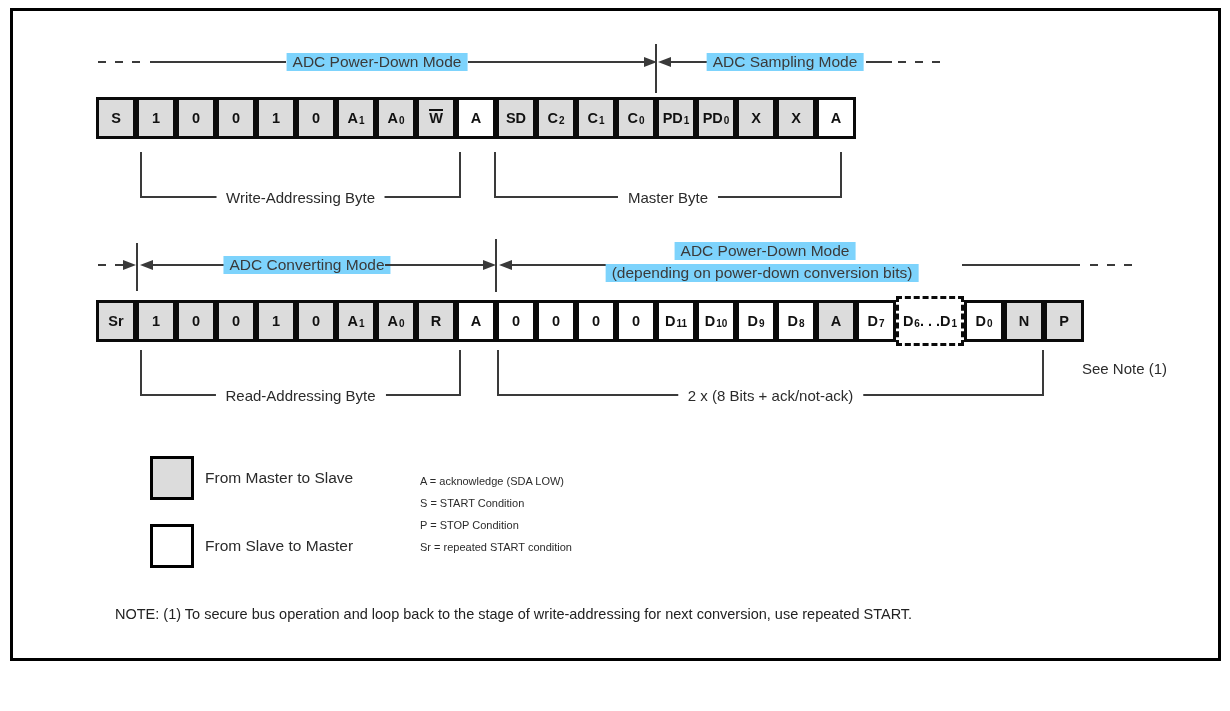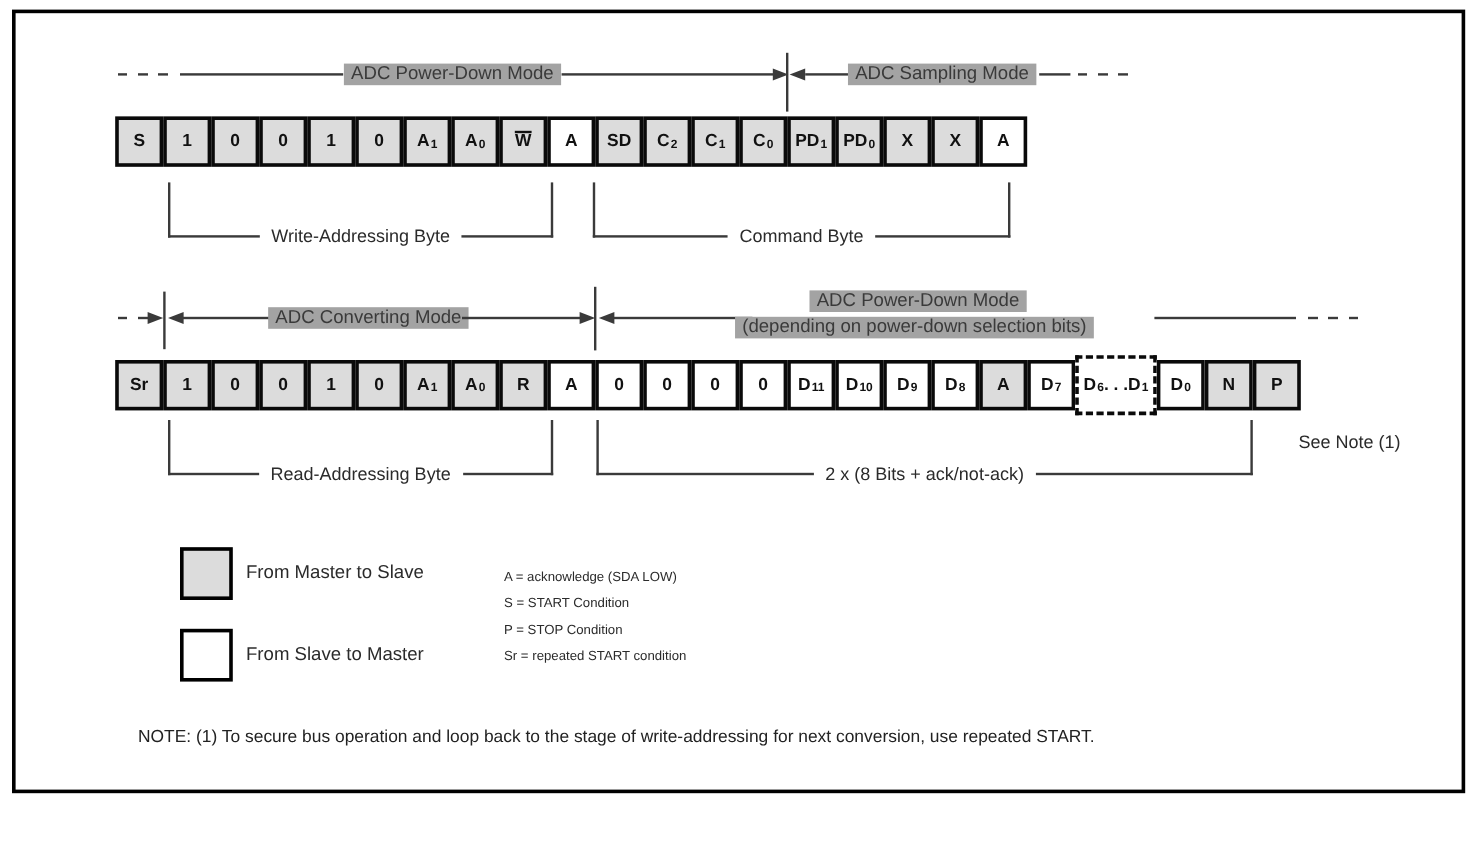--- a/index.html
+++ b/index.html
@@ -21,21 +21,21 @@
   .hline { position:absolute; height:2px; background:#3a3a3a; }
   .vline { position:absolute; width:2px; background:#3a3a3a; }
   .dashline { position:absolute; height:2px;
               background:repeating-linear-gradient(90deg,#3a3a3a 0 8px,transparent 8px 17px); }
   .arr-r { position:absolute; width:0; height:0; border-top:5px solid transparent;
            border-bottom:5px solid transparent; border-left:13px solid #3a3a3a; }
   .arr-l { position:absolute; width:0; height:0; border-top:5px solid transparent;
            border-bottom:5px solid transparent; border-right:13px solid #3a3a3a; }
 
   .modelabel { position:absolute; transform:translate(-50%,-50%); font-size:15.5px; color:#3a3a3a;
-               white-space:nowrap; background:#a3a3a3; padding:0 6px; }
+               white-space:nowrap; background:#7dd3fc; padding:0 6px; }
 
   
   .bracket { position:absolute; border-left:2px solid #3a3a3a; border-right:2px solid #3a3a3a;
              border-bottom:2px solid #3a3a3a; height:44px; }
   .bracket .blabel { position:absolute; left:50%; bottom:-10px; transform:translateX(-50%);
                      background:#fff; padding:0 10px; font-size:15px; color:#2b2b2b; white-space:nowrap; }
 
   .plain { position:absolute; font-size:15px; color:#2b2b2b; white-space:nowrap; }
 
   
@@ -87,36 +87,36 @@
       <div class="cell gray">PD<sub>0</sub></div>
       <div class="cell gray">X</div>
       <div class="cell gray">X</div>
       <div class="cell">A</div>
     </div>
 
   <div class="bracket" style="left:140px; top:152px; width:317px;text-decoration:underline;">
     <span class="blabel">Write-Addressing Byte</span>
   </div>
   <div class="bracket" style="left:494px; top:152px; width:344px;">
-    <span class="blabel">Command Byte</span>
+    <span class="blabel">Master Byte</span>
   </div>
 
   <div class="dashline" style="left:98px;  top:264px; width:26px;"></div>
   <div class="arr-r" style="left:123px; top:260px;"></div>
   <div class="vline" style="left:136px; top:243px; height:48px;"></div>
   <div class="arr-l" style="left:140px; top:260px;"></div>
   <div class="hline" style="left:152px; top:264px; width:83px;"></div>
   <div class="modelabel" style="left:307px; top:265px;">ADC Converting Mode</div>
   <div class="hline" style="left:385px; top:264px; width:99px;"></div>
   <div class="arr-r" style="left:483px; top:260px;"></div>
   <div class="vline" style="left:495px; top:239px; height:53px;"></div>
   <div class="arr-l" style="left:499px; top:260px;"></div>
   <div class="hline" style="left:511px; top:264px; width:116px;"></div>
   <div class="modelabel" style="left:765px; top:251px;">ADC Power-Down Mode</div>
-  <div class="modelabel" style="left:762px; top:273px;">(depending on power-down selection bits)</div>
+  <div class="modelabel" style="left:762px; top:273px;">(depending on power-down conversion bits)</div>
   <div class="hline" style="left:962px; top:264px; width:118px;"></div>
   <div class="dashline" style="left:1090px; top:264px; width:46px;"></div>
 
   <div class="bitrow" id="row2-cells" style="left:96px; top:296px;">
       <div class="cell gray">Sr</div>
       <div class="cell gray">1</div>
       <div class="cell gray">0</div>
       <div class="cell gray">0</div>
       <div class="cell gray">1</div>
       <div class="cell gray">0</div>

